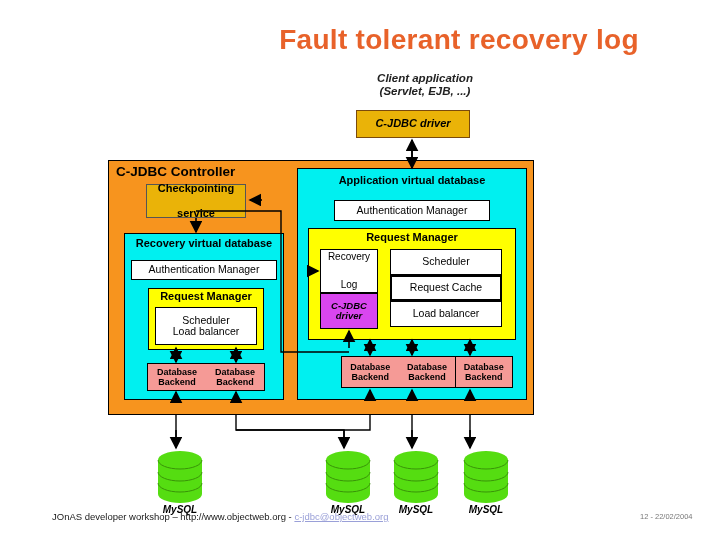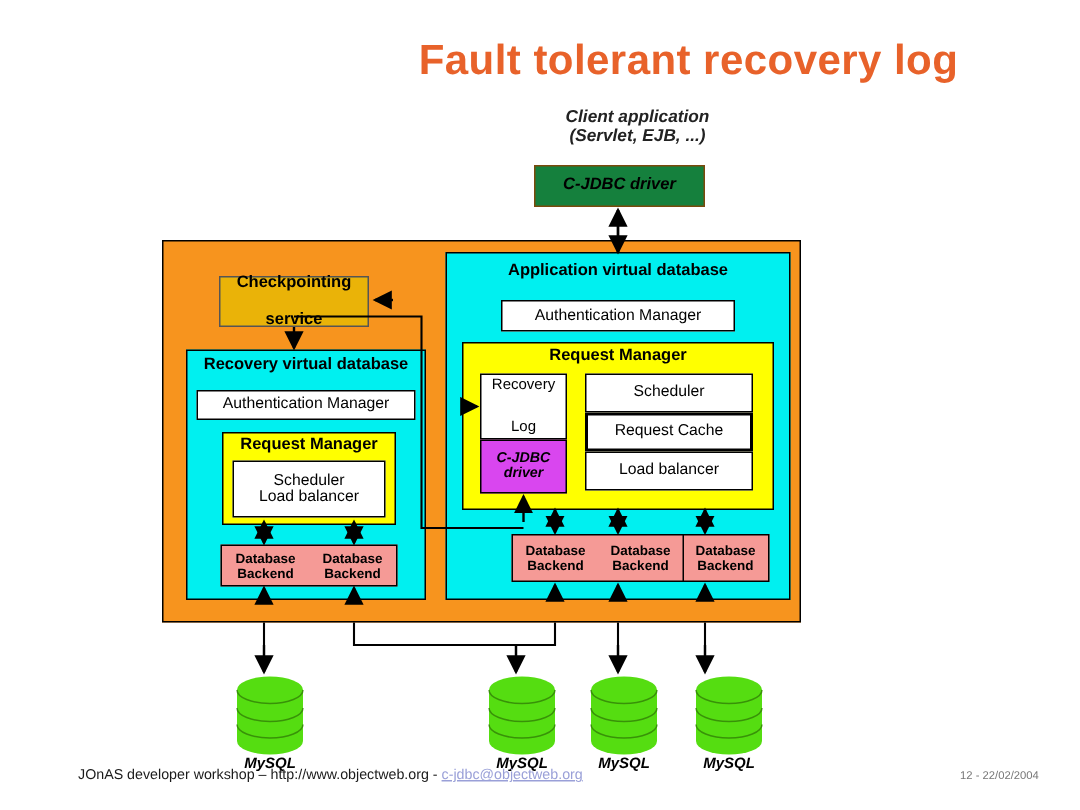--- a/index.html
+++ b/index.html
@@ -82,21 +82,21 @@
   
   #client-app {
     left: 330px; top: 72px; width: 190px;
     font-size: 11.5px;
     font-style: italic;
     font-weight: bold;
     color: #222;
   }
   #cjdbc-driver-top {
     left: 356px; top: 110px; width: 114px; height: 28px;
-    background: #15803d;
+    background: #eab308;
     border: 1px solid #7a4a0c;
     font-size: 11px;
     font-weight: bold;
     font-style: italic;
   }
 
   
   #controller {
     left: 108px; top: 160px; width: 426px; height: 255px;
     background: #f7941e;
@@ -271,20 +271,21 @@
   <div class="lbl" id="client-app">
     <div>Client application</div>
     <div>(Servlet, EJB, ...)</div>
   </div>
 
   <div class="box" id="cjdbc-driver-top">
     <span>C-JDBC driver</span>
   </div>
 
   <div class="box" id="controller"></div>
+  <div class="lbl" id="controller-title">C-JDBC Controller</div>
 
   <div class="box" id="checkpointing">
     <span>Checkpointing</span>
     <span>service</span>
   </div>
 
   <div class="box" id="recovery-vdb"></div>
   <div class="lbl" id="recovery-vdb-title">Recovery virtual database</div>
   <div class="box" id="rec-auth">
     <span>Authentication Manager</span>

